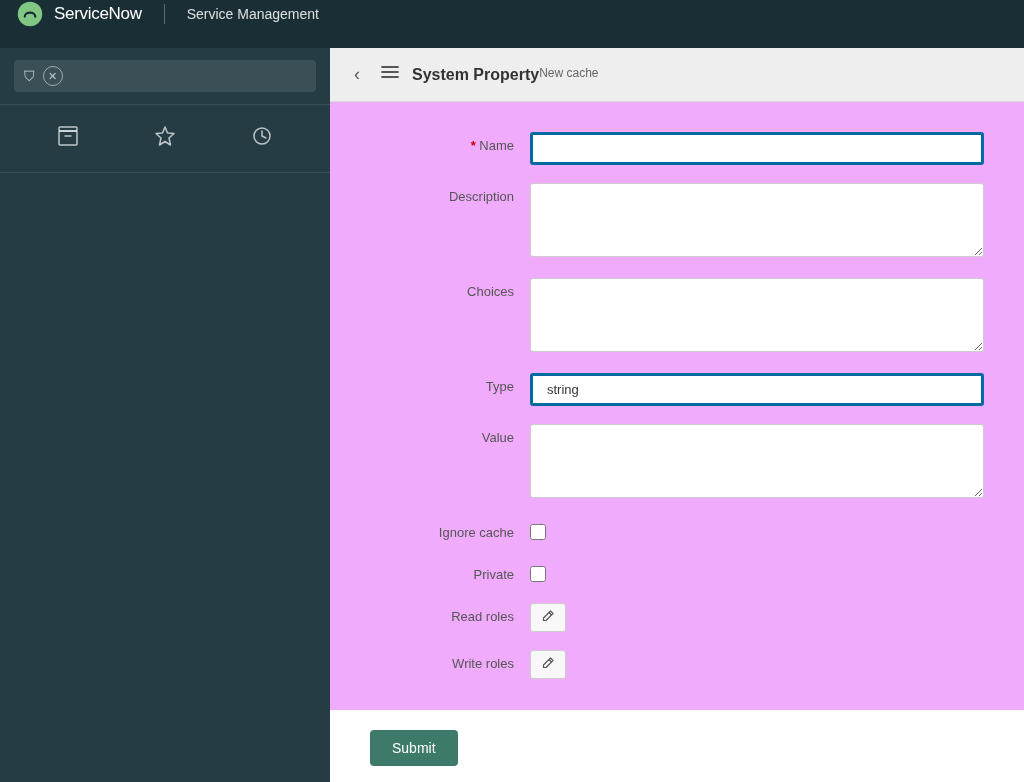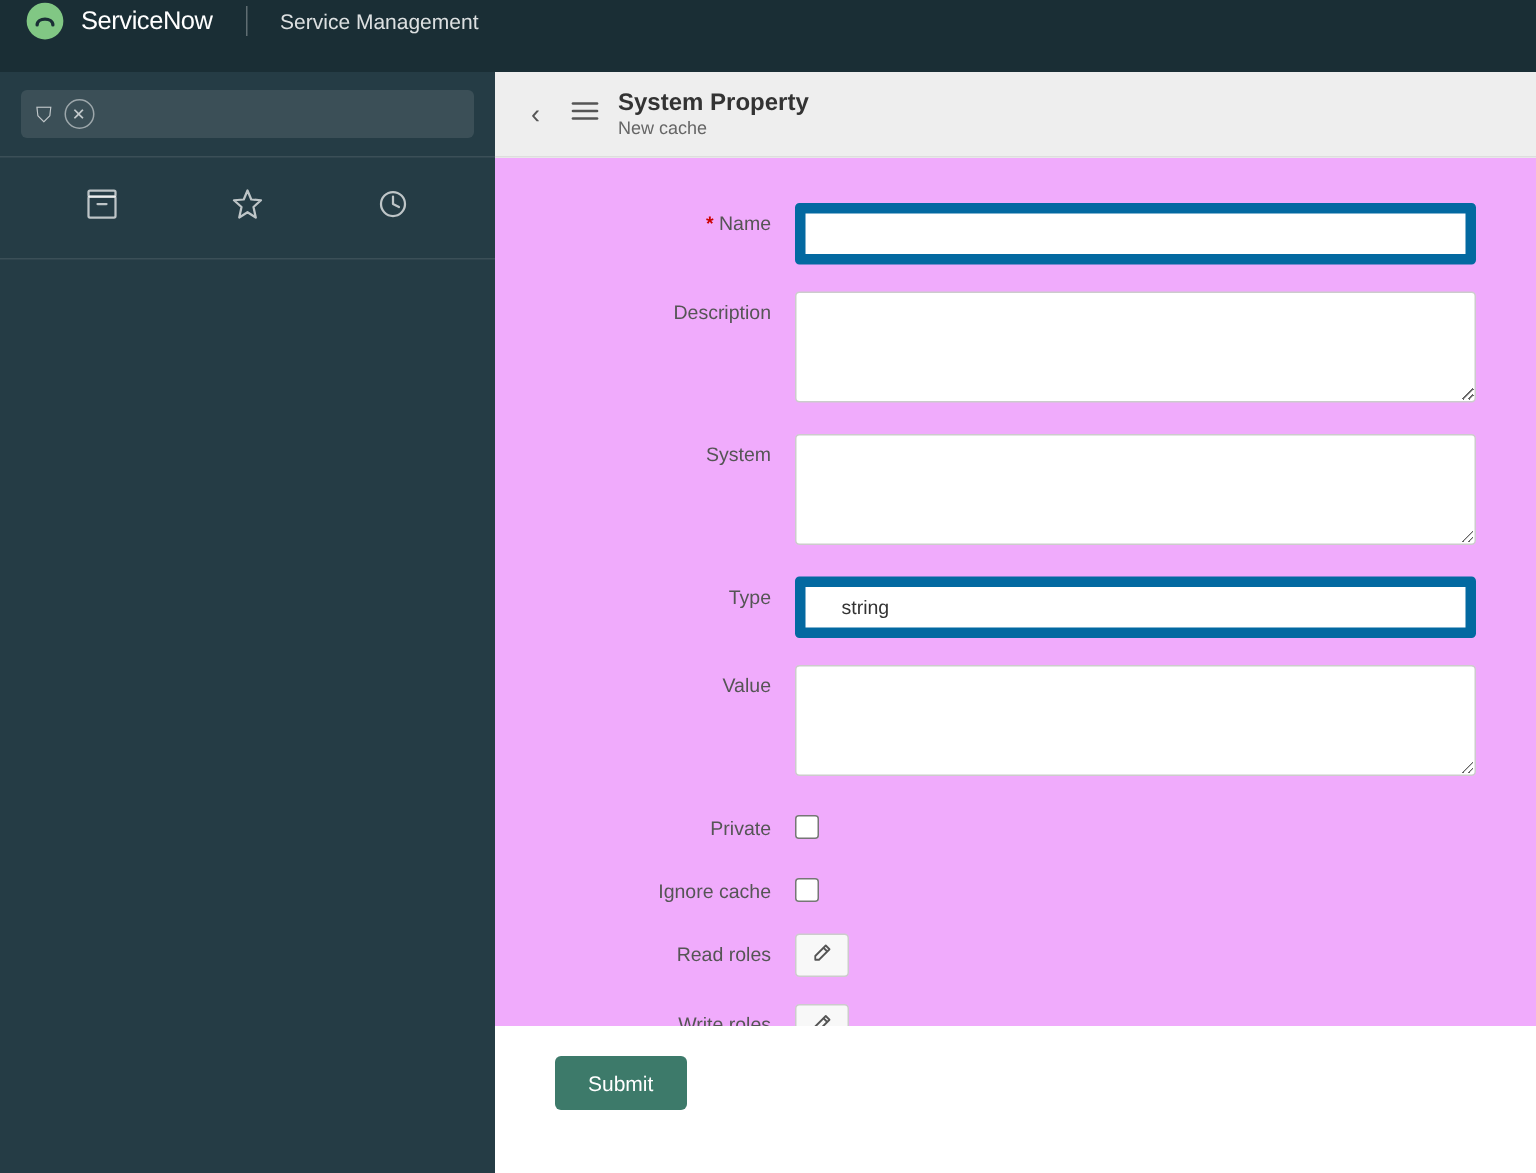--- a/index.html
+++ b/index.html
@@ -125,21 +125,20 @@
       border: none;
       background: none;
     }
     .hamburger-icon {
       color: #555;
       font-size: 18px;
       cursor: pointer;
     }
     .form-header-title {
       display: flex;
-      flex-direction: column;
     }
     .form-header-title .title-main {
       font-size: 16px;
       font-weight: 600;
       color: #333;
     }
     .form-header-title .title-sub {
       font-size: 12px;
       color: #666;
     }
@@ -170,23 +169,23 @@
       content: '* ';
       color: #c00;
       font-weight: bold;
     }
     .form-control {
       flex: 1;
       max-width: 520px;
     }
     .form-control input[type="text"] {
       width: 100%;
-      border: 7px solid #0369a1;
+      border: 3px solid #0369a1;
       border-radius: 3px;
-      padding: 6px 24px;
+      padding: 6px 14px;
       font-size: 13px;
       outline: none;
       color: #333;
     }
     .form-control textarea {
       width: 100%;
       border: 1px solid #ccc;
       border-radius: 3px;
       padding: 6px 8px;
       font-size: 13px;
@@ -208,21 +207,21 @@
       background: #f8f8f8;
       border-radius: 3px;
       padding: 5px 10px;
       cursor: pointer;
       font-size: 13px;
       color: #555;
     }
 
     
     .form-footer {
-      padding: 20px 40px 42px 40px;
+      padding: 20px 40px 16px 40px;
       background: #fff;
     }
     .submit-btn {
       background-color: #3d7a6a;
       color: #fff;
       border: none;
       border-radius: 4px;
       padding: 10px 22px;
       font-size: 14px;
       cursor: pointer;
@@ -313,49 +312,49 @@
       </div>
 
       <div class="form-row">
         <label class="form-label">Description</label>
         <div class="form-control">
           <textarea rows="4" style=""></textarea>
         </div>
       </div>
 
       <div class="form-row">
-        <label class="form-label">System</label>
+        <label class="form-label">Choices</label>
         <div class="form-control">
           <textarea rows="4" style=""></textarea>
         </div>
       </div>
 
       <div class="form-row">
         <label class="form-label">Type</label>
         <div class="form-control">
           <input type="text" value="string" style="">
         </div>
       </div>
 
       <div class="form-row">
         <label class="form-label">Value</label>
         <div class="form-control">
           <textarea rows="4" style=""></textarea>
         </div>
       </div>
 
       <div class="form-row">
-        <label class="form-label">Private</label>
+        <label class="form-label">Ignore cache</label>
         <div class="form-control checkbox-wrap">
           <input type="checkbox" style="">
         </div>
       </div>
 
       <div class="form-row">
-        <label class="form-label">Ignore cache</label>
+        <label class="form-label">Private</label>
         <div class="form-control checkbox-wrap">
           <input type="checkbox" style="">
         </div>
       </div>
 
       <div class="form-row">
         <label class="form-label">Read roles</label>
         <div class="form-control">
           <button class="edit-btn">
             <svg width="14" height="14" viewBox="0 0 14 14" fill="none">

